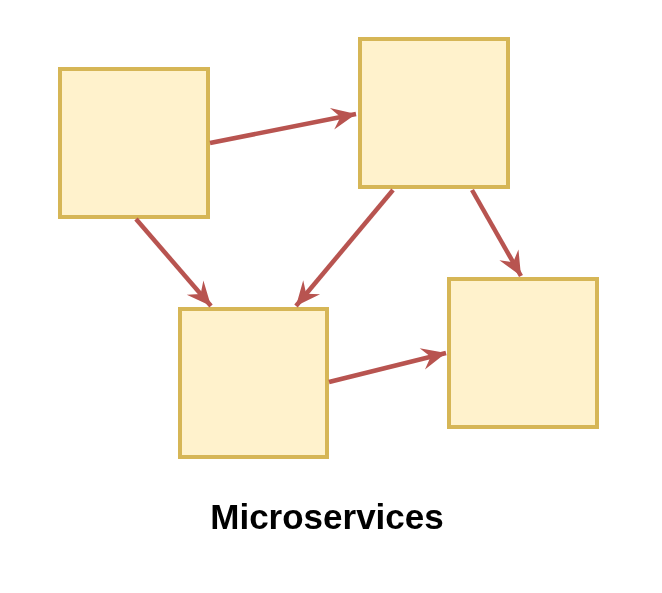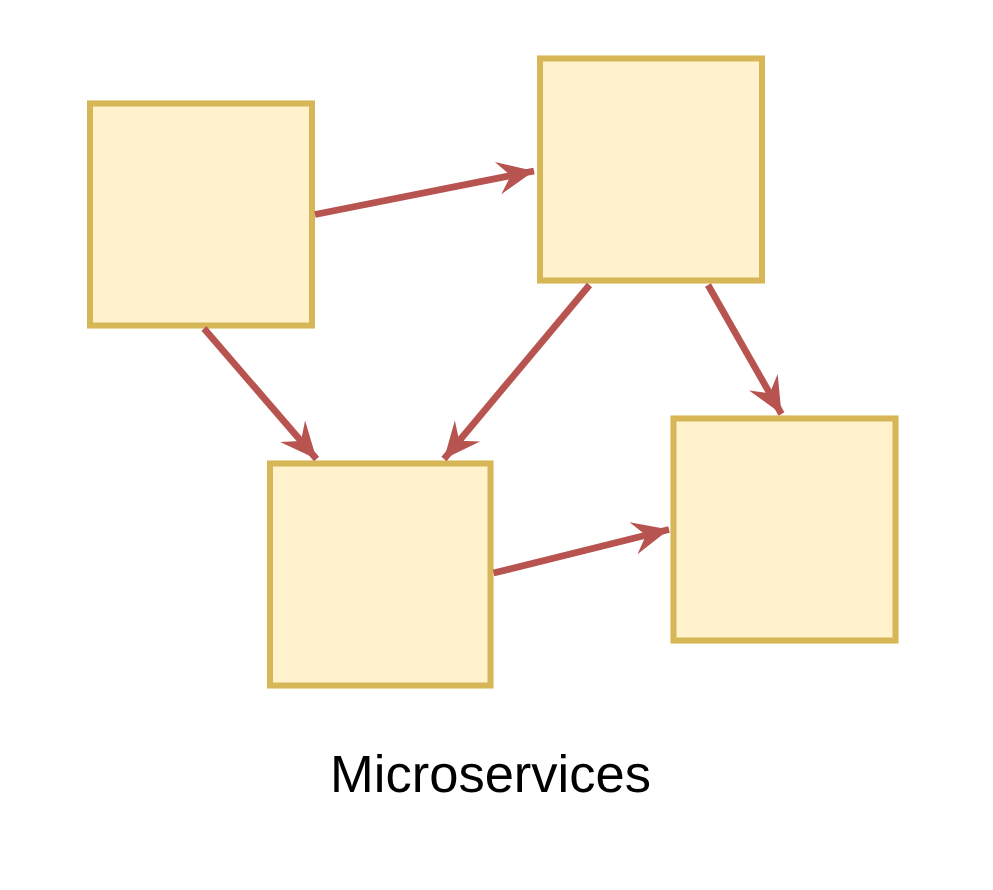--- a/index.html
+++ b/index.html
@@ -5,20 +5,21 @@
   html, body {
     margin: 0;
     padding: 0;
     background: #ffffff;
     font-family: "Liberation Sans", sans-serif;
   }
   .canvas {
     position: relative;
     background: var(--bg, #ffffff);
     overflow: hidden;
+    font-weight: bold;
   }
   .nodes-layer {
     position: absolute;
     inset: 0;
   }
   .node {
     position: absolute;
     box-sizing: border-box;
     background: var(--node-fill, #FFF2CC);
     border: 4px solid var(--node-border, #D6B656);

